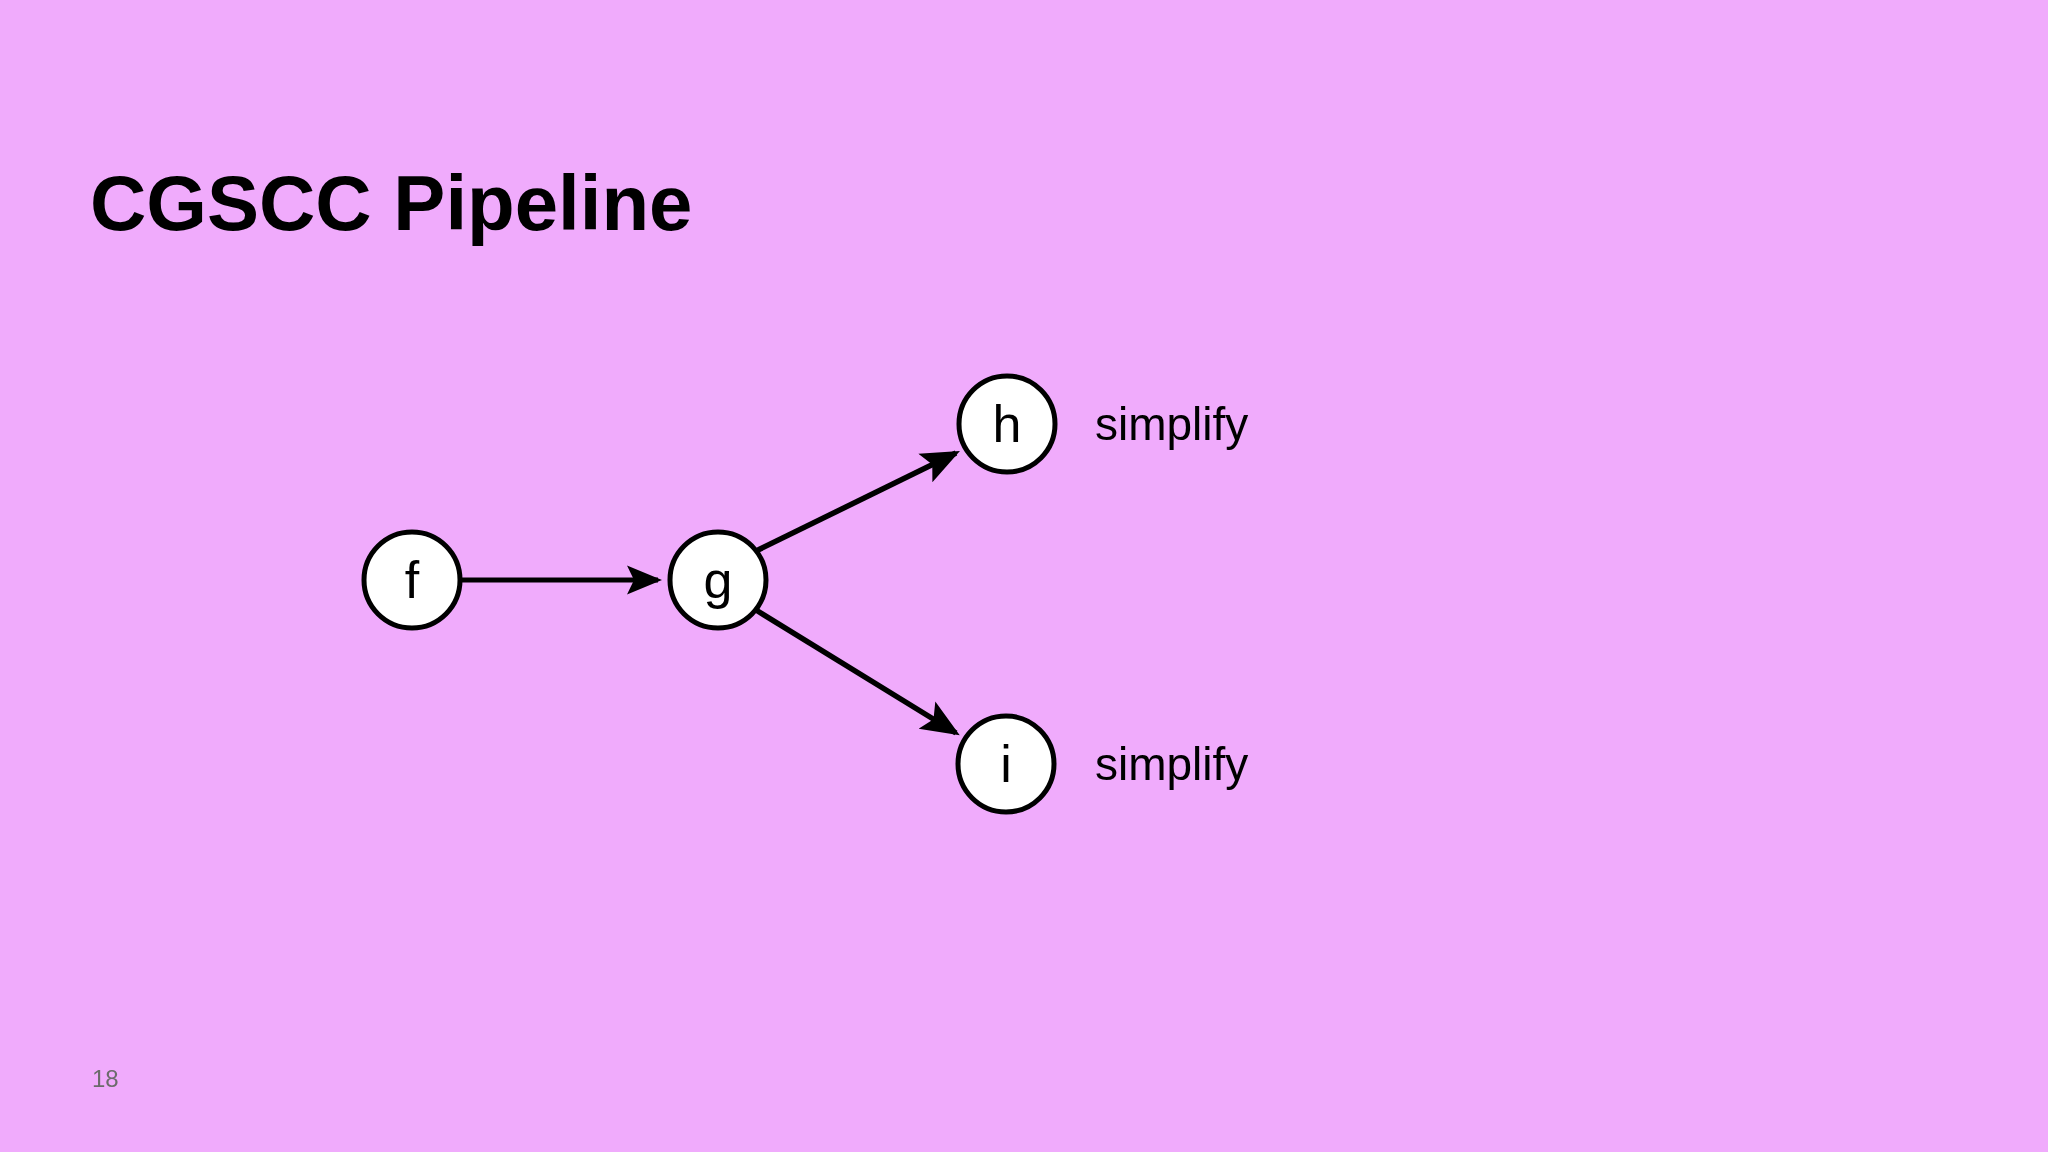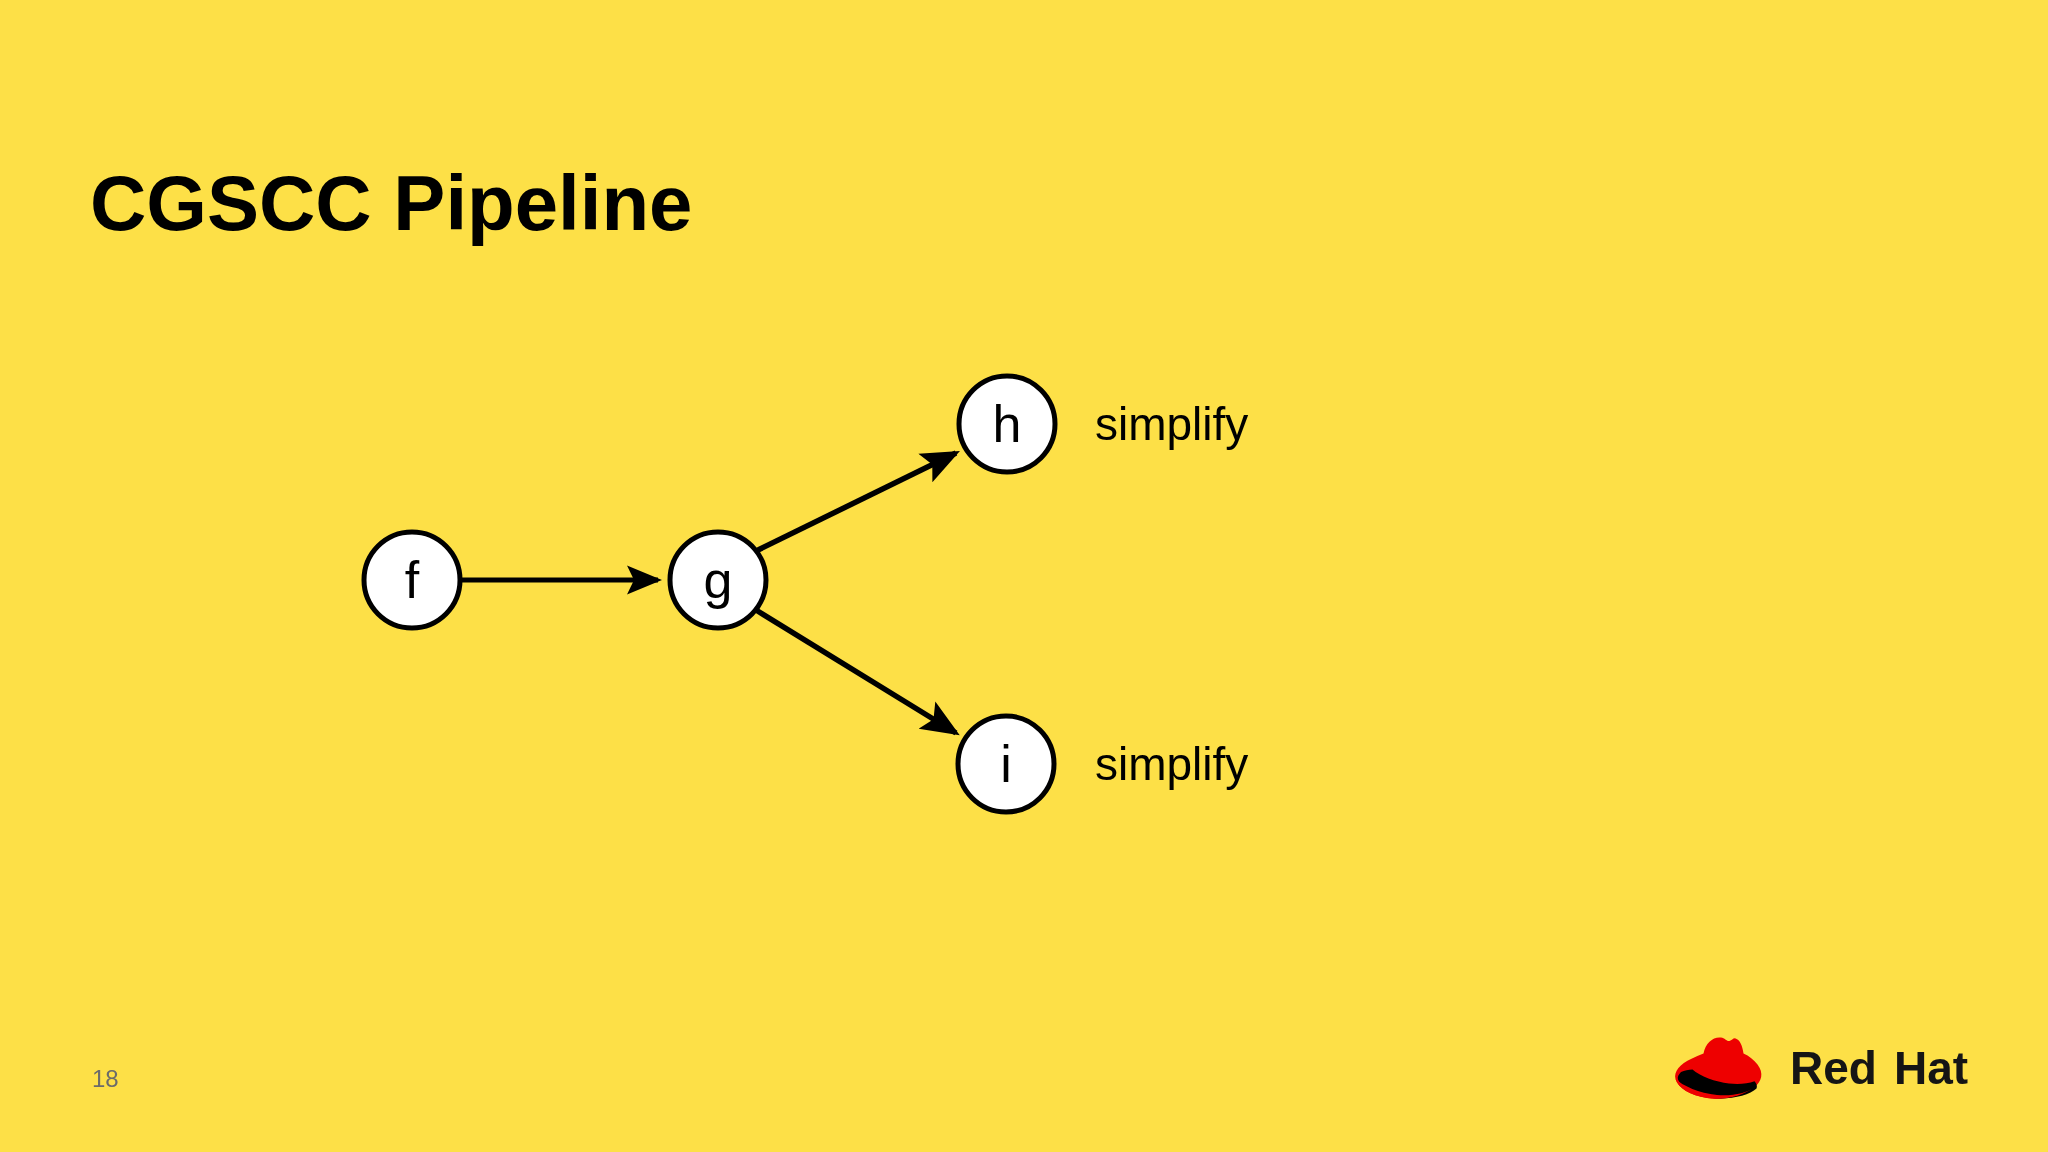--- a/index.html
+++ b/index.html
@@ -7,21 +7,21 @@
     padding: 0;
     background: #ffffff;
   }
   body {
     font-family: "Liberation Sans", sans-serif;
   }
   #slide {
     position: relative;
     width: 2048px;
     height: 1152px;
-    background: #fde047;
+    background: #f0abfc;
     overflow: hidden;
   }
   #slide-title {
     position: absolute;
     left: 90px;
     top: 112px;
     font-size: 78px;
     line-height: 1.0;
     color: #000000;
     letter-spacing: 0px;
@@ -113,25 +113,14 @@
       <text class="node-label" x="1006" y="764" text-anchor="middle" dominant-baseline="central">i</text>
     </g>
 
     <text class="edge-label" x="1095" y="424" dominant-baseline="central">simplify</text>
 
     <text class="edge-label" x="1095" y="764" dominant-baseline="central">simplify</text>
   </svg>
 
   <div id="page-number">18</div>
 
-  <div id="logo">
-    <svg id="logo-hat" width="104" height="72" viewBox="0 0 104 72" xmlns="http://www.w3.org/2000/svg">
-      <path d="M31.5 19.5 C33.5 8.5 41.5 2.5 49 3.5 C53 4 54.5 7.5 57.5 7 C60 6.6 61 3.8 63.5 4.4 C68 5.5 70.5 12 71.5 19.5 C77 22 82 25.8 85.5 30.5 C92 39 90 47.5 82 53.5 C71 61.8 52 66.5 35 64 C18.5 61.6 6 54 3.5 45 C1.5 37.8 8 30 19.5 24.8 C23.3 23 27.4 21 31.5 19.5 Z" fill="#ee0000"></path>
-      <path d="M20.5 35.5 C28 42 43.5 48 57 49.5 C66.5 50.6 75.5 49.8 82.5 47.2 C84.5 49.5 85.5 52 84.5 54.5 C77 62 55 66.5 36.5 63.5 C21 61 9 53.5 6 45.5 C5.2 43 6.5 40.5 9 38 C12.5 36.5 16.5 35.6 20.5 35.5 Z" fill="#000000"></path>
-      <path d="M3.5 45 C6 54 18.5 61.6 35 64 C52 66.5 71 61.8 82 53.5 C75 59 60 62.5 45 61 C27 59 11 52 3.5 45 Z" fill="#ee0000"></path>
-    </svg>
-    <svg id="logo-wordmark" width="196" height="56" viewBox="0 0 196 56" xmlns="http://www.w3.org/2000/svg">
-      <text x="0" y="42" font-family="Liberation Sans, sans-serif" font-size="46" font-weight="bold" fill="#151515">Red</text>
-      <text x="104" y="42" font-family="Liberation Sans, sans-serif" font-size="46" font-weight="bold" fill="#151515">Hat</text>
-    </svg>
-  </div>
 
 </div>
 
 </body></html>

